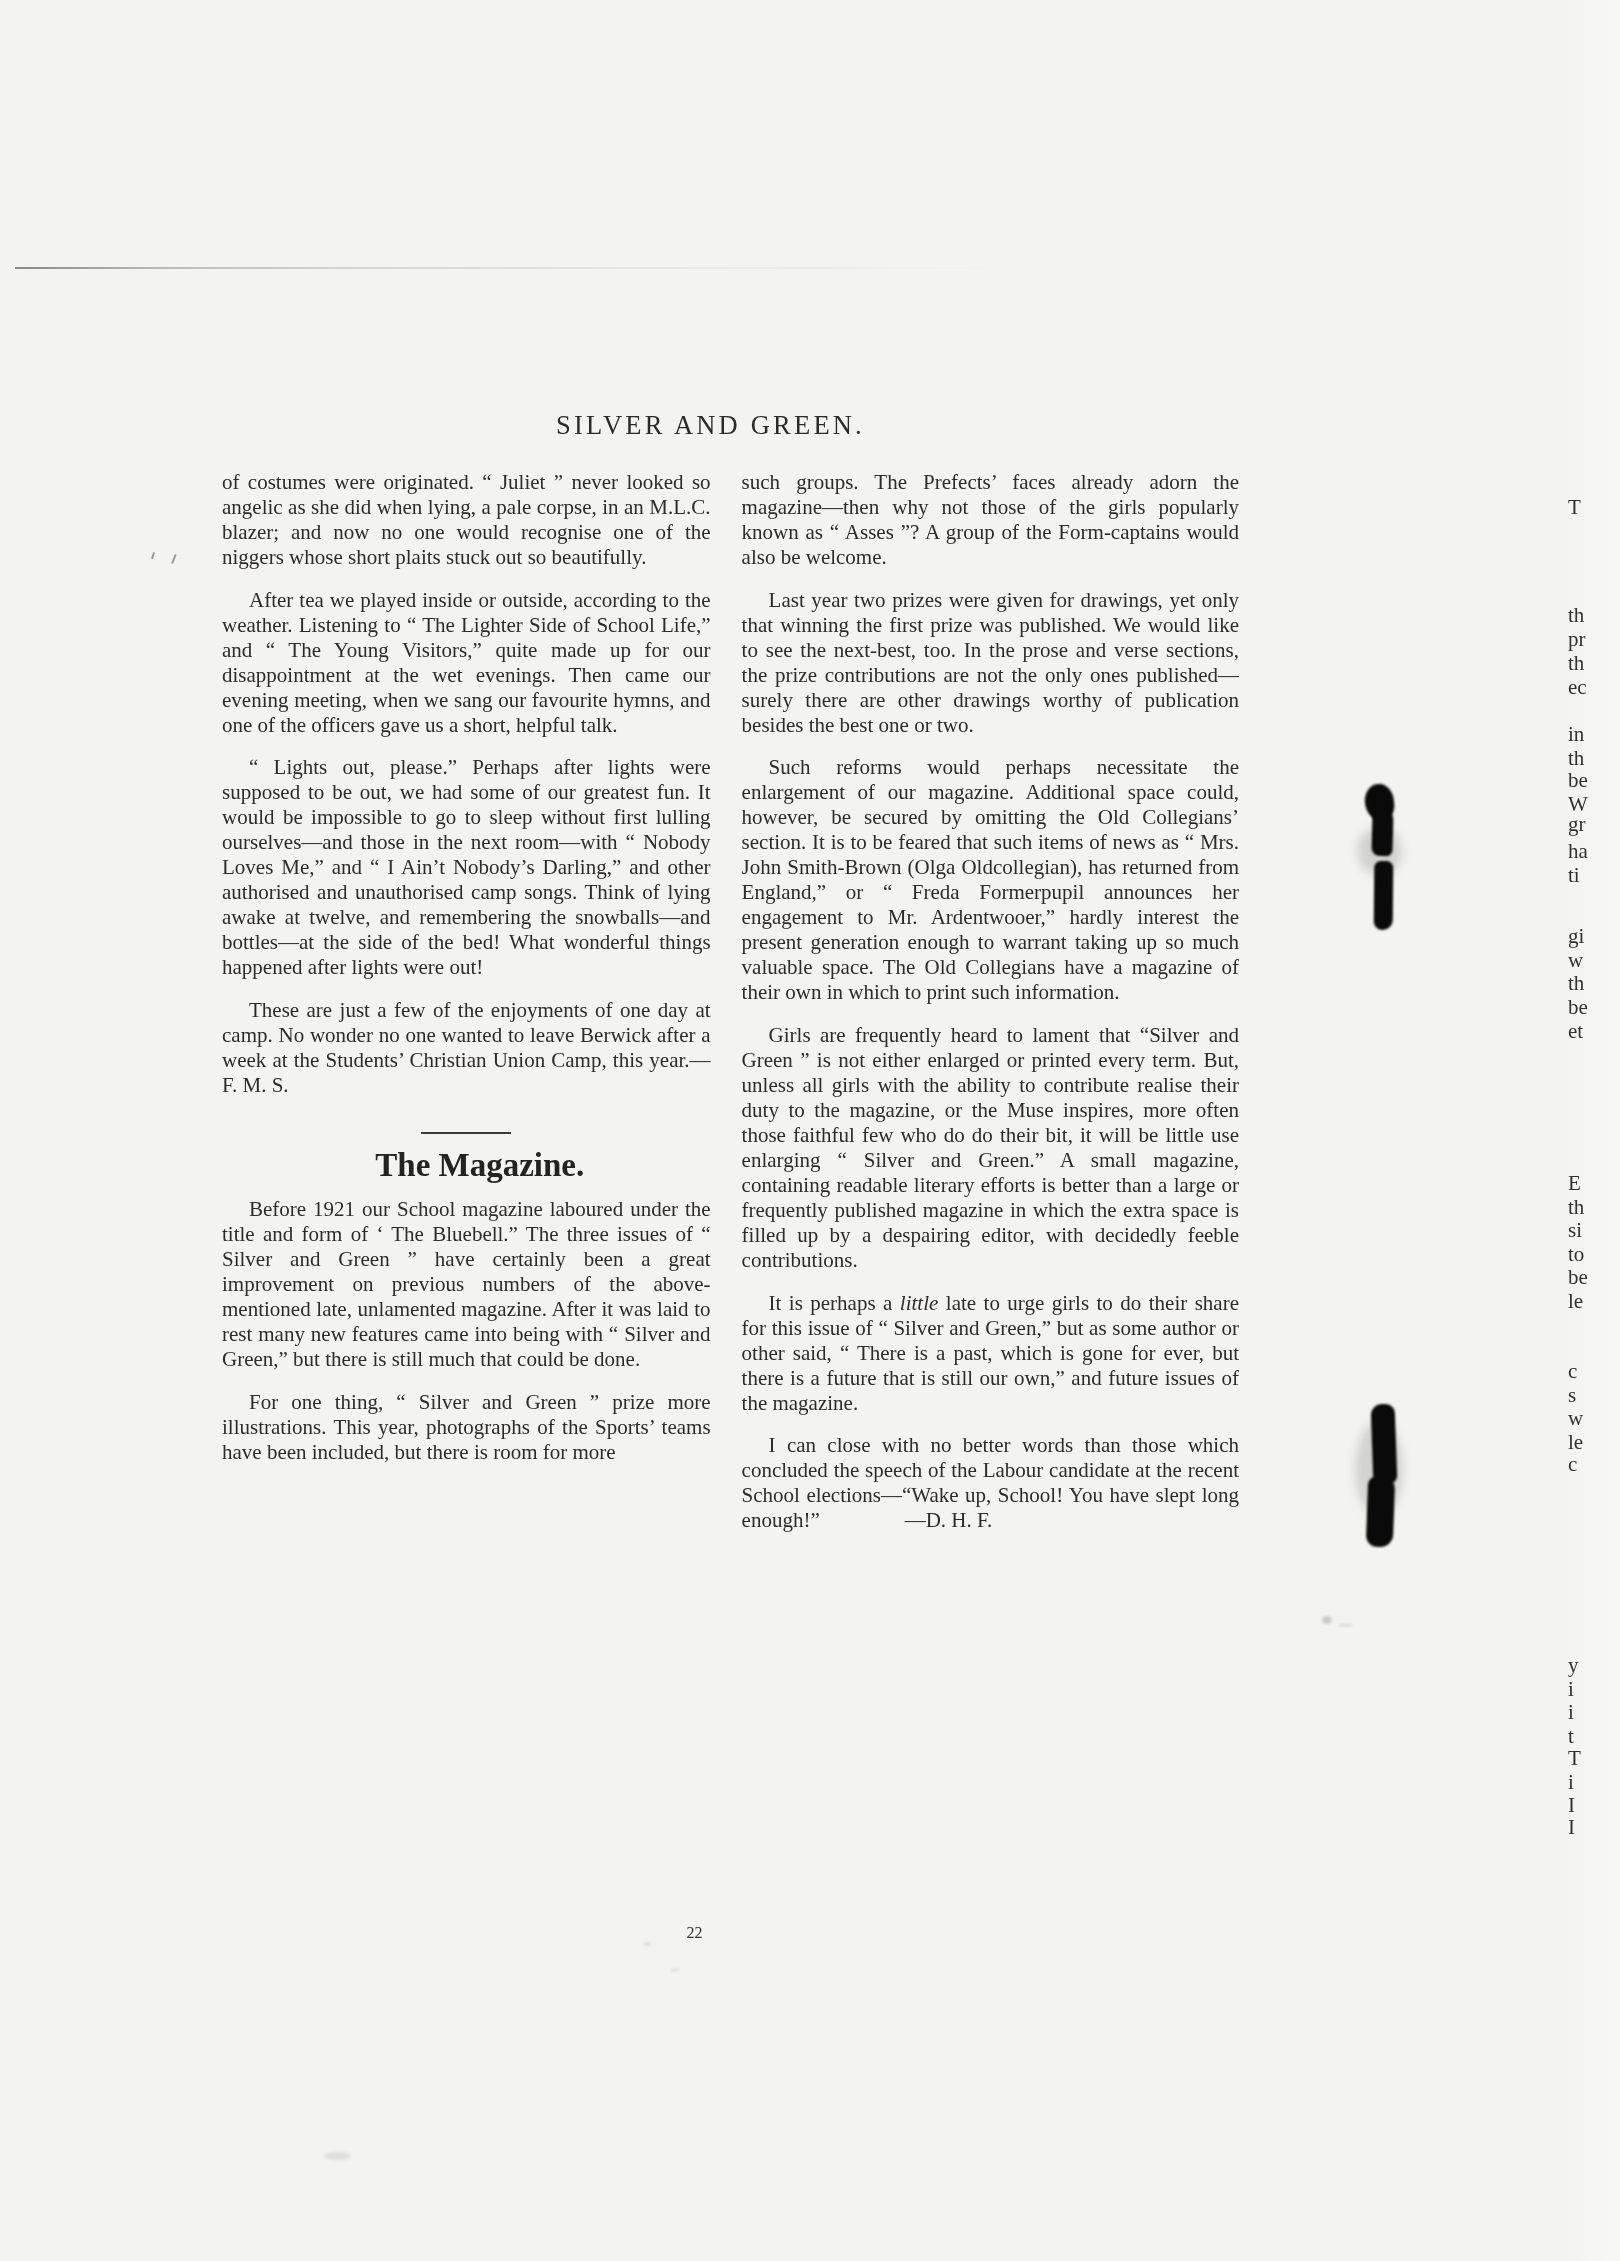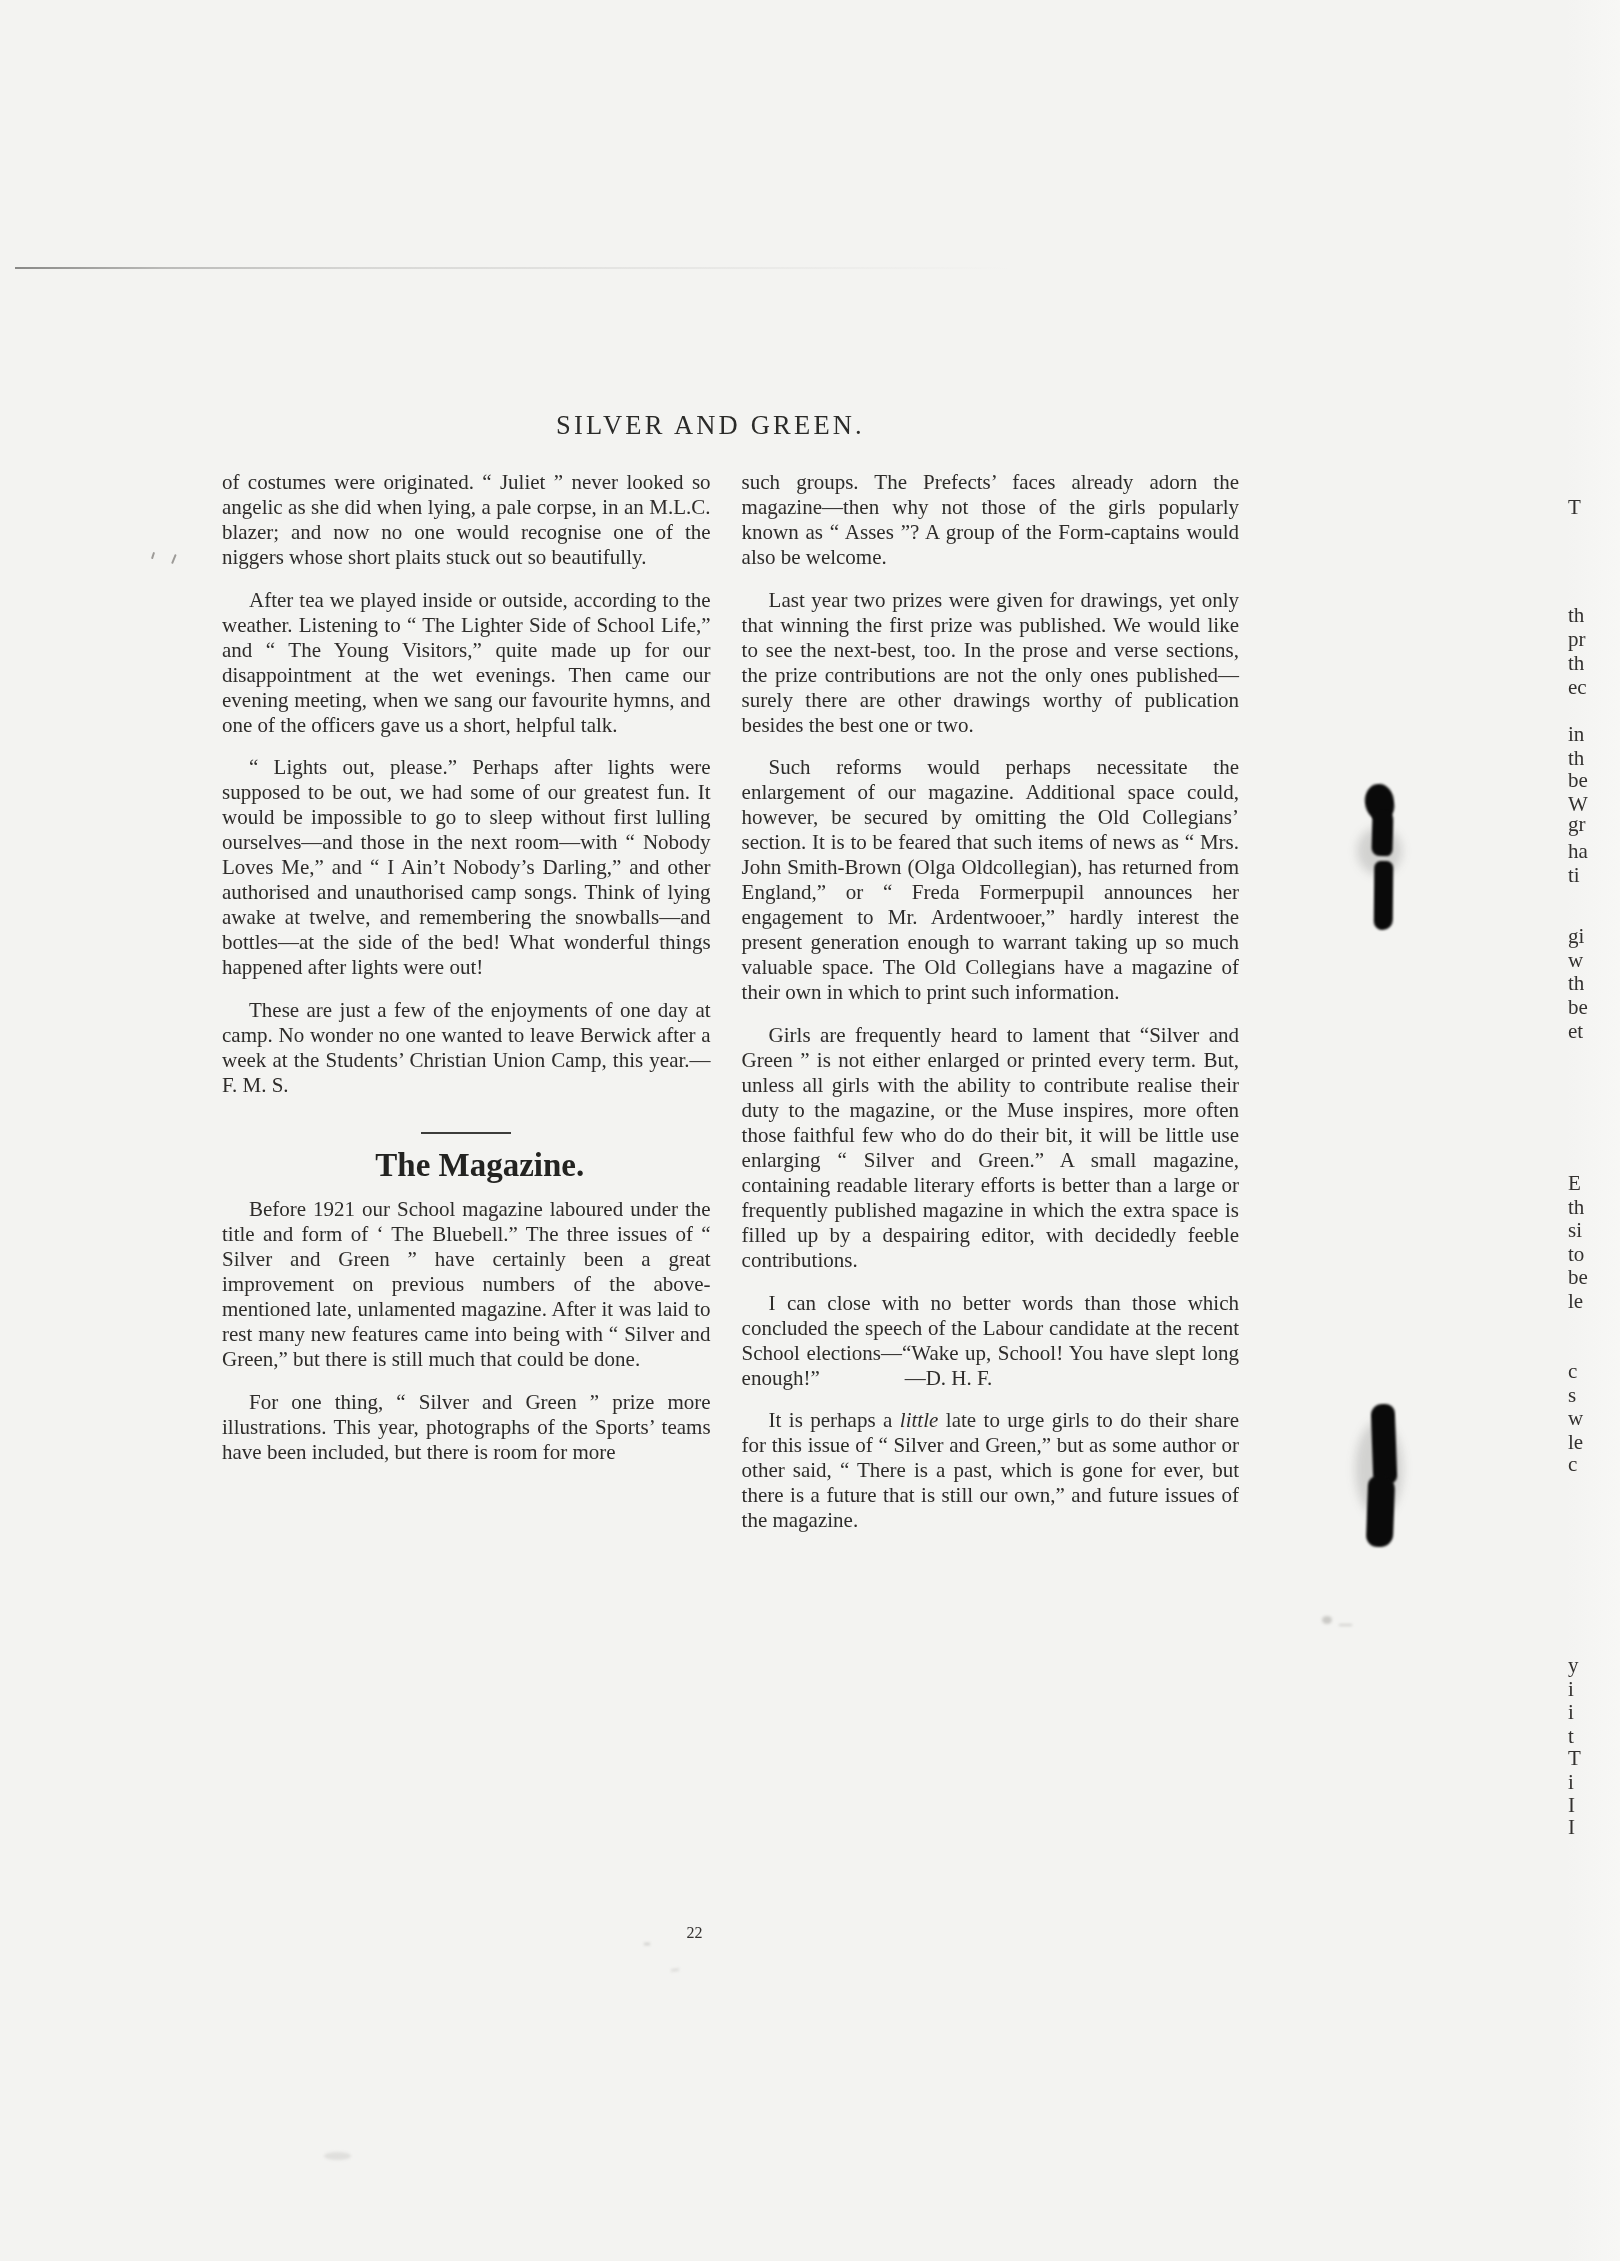--- a/index.html
+++ b/index.html
@@ -98,22 +98,22 @@
       <div class="divider"></div>
       <p class="mag-heading">The Magazine.</p>
       <p>Before 1921 our School magazine laboured under the title and form of ‘ The Bluebell.”  The three issues of “ Silver and Green ” have certainly been a great improvement on previous numbers of the above-mentioned late, unlamented magazine.  After it was laid to rest many new features came into being with “ Silver and Green,” but there is still much that could be done.</p>
       <p>For one thing, “ Silver and Green ” prize more illustrations.  This year, photographs of the Sports’ teams have been included, but there is room for more</p>
     </div>
     <div class="col right">
       <p class="cont">such groups.  The Prefects’ faces already adorn the magazine—then why not those of the girls popularly known as “ Asses ”? A group of the Form-captains would also be welcome.</p>
       <p>Last year two prizes were given for drawings, yet only that winning the first prize was published.  We would like to see the next-best, too.  In the prose and verse sections, the prize contributions are not the only ones published—surely there are other drawings worthy of publication besides the best one or two.</p>
       <p>Such reforms would perhaps necessitate the enlargement of our magazine.  Additional space could, however, be secured by omitting the Old Collegians’ section.  It is to be feared that such items of news as “ Mrs. John Smith-Brown (Olga Oldcollegian), has returned from England,” or “ Freda Formerpupil announces her engagement to Mr. Ardentwooer,” hardly interest the present generation enough to warrant taking up so much valuable space.  The Old Collegians have a magazine of their own in which to print such information.</p>
       <p>Girls are frequently heard to lament that “Silver and Green ” is not either enlarged or printed every term.  But, unless all girls with the ability to contribute realise their duty to the magazine, or the Muse inspires, more often those faithful few who do do their bit, it will be little use enlarging “ Silver and Green.”  A small magazine, containing readable literary efforts is better than a large or frequently published magazine in which the extra space is filled up by a despairing editor, with decidedly feeble contributions.</p>
+      <p><span>It is perhaps a </span><i>little</i><span> late to urge girls to do their share for this issue of “ Silver and Green,” but as some author or other said, “ There is a past, which is gone for ever, but there is a future that is still our own,” and future issues of the magazine.</span></p>
       <p><span>I can close with no better words than those which concluded the speech of the Labour candidate at the recent School elections—“Wake up, School!  You have slept long enough!”</span><span class="sig">—D. H. F.</span></p>
-      <p><span>It is perhaps a </span><i>little</i><span> late to urge girls to do their share for this issue of “ Silver and Green,” but as some author or other said, “ There is a past, which is gone for ever, but there is a future that is still our own,” and future issues of the magazine.</span></p>
     </div>
   </div>
 
   <div class="page-number">22</div>
 
   <div class="blot-halo halo1"></div>
   <div class="blot blot1-head"></div>
   <div class="blot blot1-a"></div>
   <div class="blot blot1-b"></div>
   <div class="blot-halo halo2"></div>

